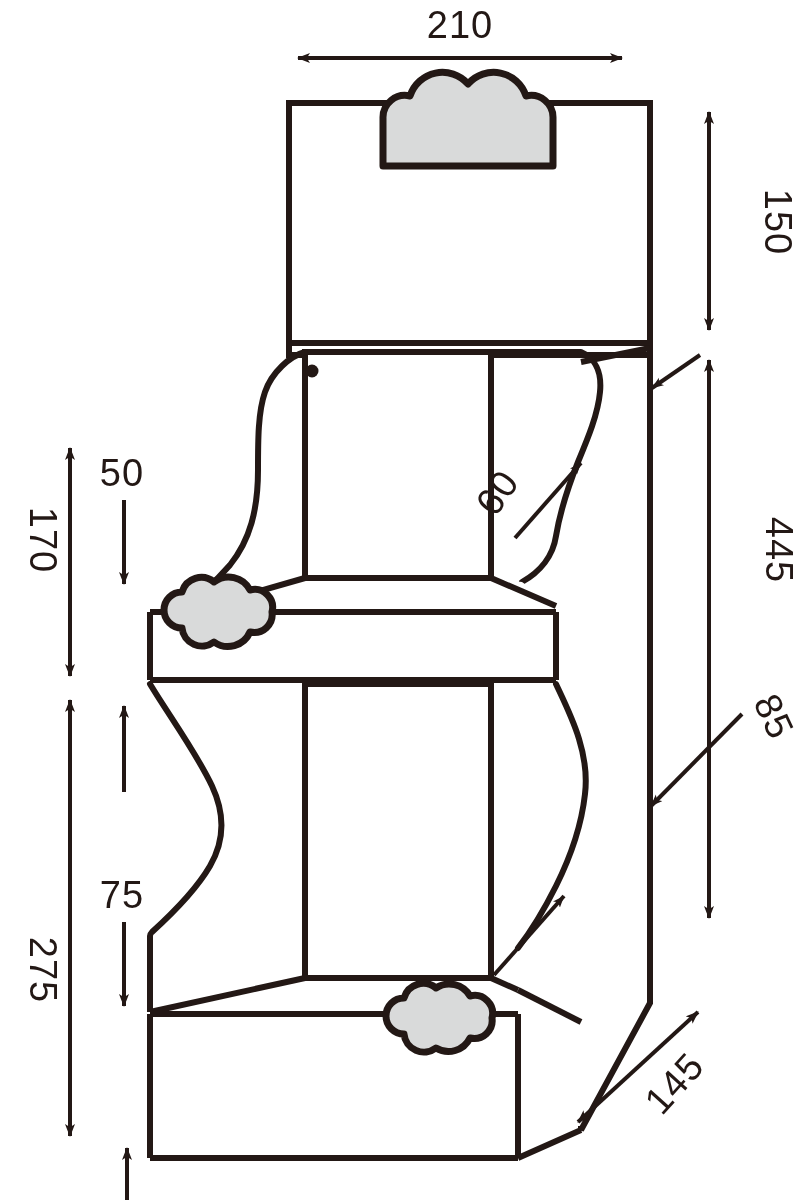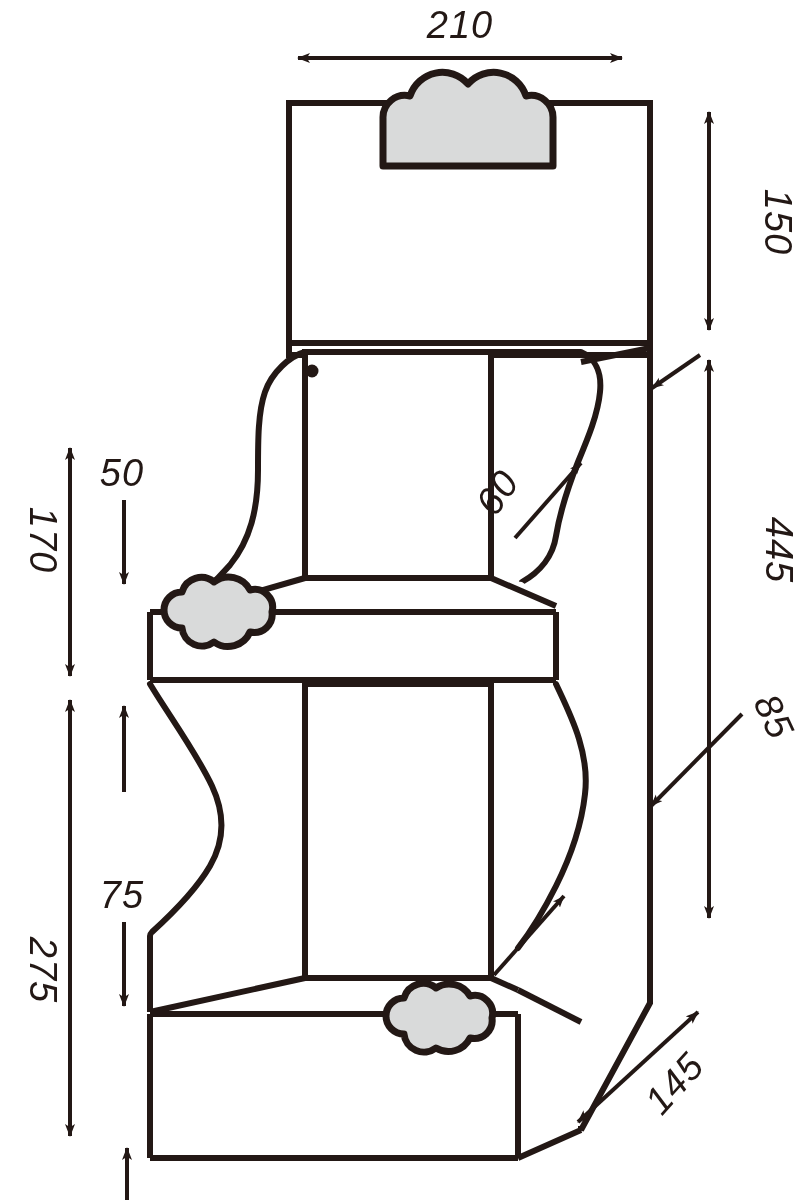--- a/index.html
+++ b/index.html
@@ -13,21 +13,20 @@
     height: 1203px;
     position: relative;
     font-family: "Liberation Sans", sans-serif;
     overflow: hidden;
   }
   #drawing-root {
     position: absolute;
     left: 0; top: 0;
     width: 684px;
     height: 1203px;
-    font-style: italic;
   }
   svg#tech-drawing {
     display: block;
     width: 802px;
     height: 1203px;
   }
   .dim-text {
     font-family: "Liberation Sans", sans-serif;
     font-size: 38px;
     fill: #231815;

